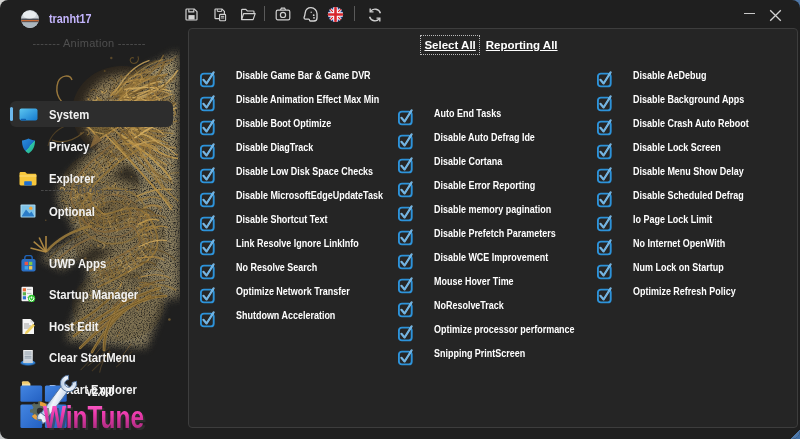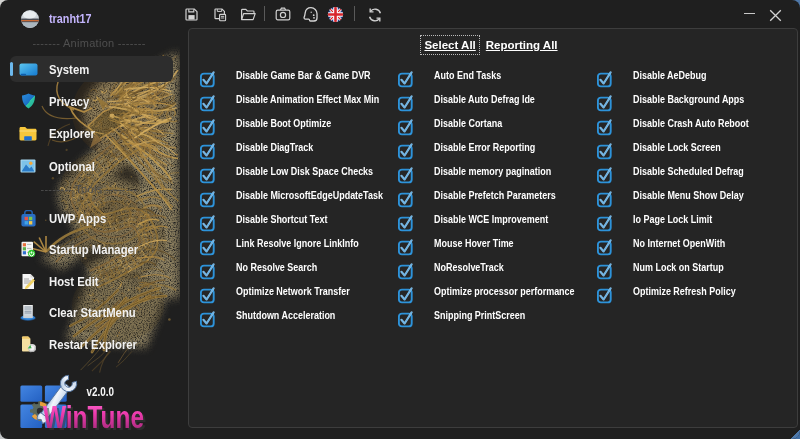--- a/index.html
+++ b/index.html
@@ -7,33 +7,33 @@
 .win { position:absolute; left:0; top:0; width:800px; height:439px; background:#1f1f1f; border-radius:8px; overflow:hidden; }
 .dragon { position:absolute; left:0; top:0; }
 .titlebar { position:absolute; left:0; top:0; width:800px; height:28px; }
 .tic { position:absolute; top:7px; }
 .sep { position:absolute; top:6px; width:1px; height:15px; background:#5a5a5a; }
 .minbtn { position:absolute; left:744px; top:13px; width:11px; height:1.4px; background:#c8c8c8; }
 .closebtn { position:absolute; left:769px; top:8px; }
 .user { position:absolute; left:21px; top:10px; display:flex; align-items:center; gap:10px; color:#c4b5fd; font-size:12px; font-weight:bold; }
 .user span { transform:scaleX(0.9); transform-origin:left center; }
 .divider { position:absolute; left:0; width:178px; text-align:center; color:#4f4f4f; font-size:11px; letter-spacing:0.3px; }
-.mi { position:absolute; left:10px; width:163px; height:26px; display:flex; align-items:center; border-radius:6px; }
+.mi { position:absolute; left:10px; width:163px; height:26px; display:flex; align-items:center; border-radius:6px;margin-top:45px; }
 .mi.active { background:#2d2d2d; }
 .accent { position:absolute; left:0px; top:6px; width:3px; height:14px; border-radius:2px; background:#6cb8ec; }
 .mic { width:20px; margin-left:8px; display:flex; align-items:center; justify-content:center; }
 .ml { margin-left:11px; color:#f2f2f2; font-size:13px; font-weight:bold; transform:scaleX(0.87); transform-origin:left center; white-space:nowrap; }
 .logo { position:absolute; left:15px; top:370px; width:145px; height:69px; }
 .panel { position:absolute; left:188px; top:28px; width:610px; height:400px; background:#252525; border:1px solid #3d3d3d; border-radius:4px; }
 .selrow { position:absolute; left:0; top:10px; width:610px; display:flex; justify-content:center; gap:10px; padding-right:6px; }
 .selrow a { color:#fff; font-size:11.5px; font-weight:bold; text-decoration:underline; }
 .selrow .foc { outline:1px dotted #bbb; outline-offset:3px; }
 .cols { position:absolute; top:40px; left:11px; display:flex; }
 .col { width:197.5px; }
-.col:nth-child(2) { width:199px; }
+.col:nth-child(2) { width:199px;margin-top:38px; }
 .row { height:24px; display:flex; align-items:flex-start;gap:16px; }
 .cb { flex:0 0 auto; margin-top:2px; }
 .row span { margin-left:3px; color:#fff; font-size:11.5px; font-weight:bold; white-space:nowrap; transform:scaleX(0.78); transform-origin:left center; }
 .grip { position:absolute; right:0; bottom:0; width:9px; height:9px; background:linear-gradient(135deg,transparent 45%,#4e79ab 45%); }
 </style></head>
 <body>
 <div class="win">
 <svg class="dragon" width="180" height="439" viewBox="0 0 180 439">
       <defs>
         <filter id="gtex" x="0" y="0" width="180" height="439" filterUnits="userSpaceOnUse">
@@ -1177,29 +1177,29 @@
               <path d="M3.4 8.8 L6.6 12.5 L13.6 1.4" fill="none" stroke="#4f9fd8" stroke-width="0.9" stroke-linecap="round" stroke-linejoin="round" opacity="0.55"></path>
             </svg>
             <span>Disable Lock Screen</span>
           </div>
           <div class="row">
             <svg class="cb" width="17" height="17" viewBox="0 0 17 17">
               <rect x="0.9" y="2.6" width="12.8" height="12.8" rx="3" fill="none" stroke="#2d93da" stroke-width="1.9"></rect>
               <path d="M3.4 8.8 L6.6 12.5 L13.6 1.4" fill="none" stroke="#82bfe9" stroke-width="2.1" stroke-linecap="round" stroke-linejoin="round"></path>
               <path d="M3.4 8.8 L6.6 12.5 L13.6 1.4" fill="none" stroke="#4f9fd8" stroke-width="0.9" stroke-linecap="round" stroke-linejoin="round" opacity="0.55"></path>
             </svg>
+            <span>Disable Menu Show Delay</span>
+          </div>
+          <div class="row">
+            <svg class="cb" width="17" height="17" viewBox="0 0 17 17">
+              <rect x="0.9" y="2.6" width="12.8" height="12.8" rx="3" fill="none" stroke="#2d93da" stroke-width="1.9"></rect>
+              <path d="M3.4 8.8 L6.6 12.5 L13.6 1.4" fill="none" stroke="#82bfe9" stroke-width="2.1" stroke-linecap="round" stroke-linejoin="round"></path>
+              <path d="M3.4 8.8 L6.6 12.5 L13.6 1.4" fill="none" stroke="#4f9fd8" stroke-width="0.9" stroke-linecap="round" stroke-linejoin="round" opacity="0.55"></path>
+            </svg>
             <span>Disable Scheduled Defrag</span>
-          </div>
-          <div class="row">
-            <svg class="cb" width="17" height="17" viewBox="0 0 17 17">
-              <rect x="0.9" y="2.6" width="12.8" height="12.8" rx="3" fill="none" stroke="#2d93da" stroke-width="1.9"></rect>
-              <path d="M3.4 8.8 L6.6 12.5 L13.6 1.4" fill="none" stroke="#82bfe9" stroke-width="2.1" stroke-linecap="round" stroke-linejoin="round"></path>
-              <path d="M3.4 8.8 L6.6 12.5 L13.6 1.4" fill="none" stroke="#4f9fd8" stroke-width="0.9" stroke-linecap="round" stroke-linejoin="round" opacity="0.55"></path>
-            </svg>
-            <span>Disable Menu Show Delay</span>
           </div>
           <div class="row">
             <svg class="cb" width="17" height="17" viewBox="0 0 17 17">
               <rect x="0.9" y="2.6" width="12.8" height="12.8" rx="3" fill="none" stroke="#2d93da" stroke-width="1.9"></rect>
               <path d="M3.4 8.8 L6.6 12.5 L13.6 1.4" fill="none" stroke="#82bfe9" stroke-width="2.1" stroke-linecap="round" stroke-linejoin="round"></path>
               <path d="M3.4 8.8 L6.6 12.5 L13.6 1.4" fill="none" stroke="#4f9fd8" stroke-width="0.9" stroke-linecap="round" stroke-linejoin="round" opacity="0.55"></path>
             </svg>
             <span>Io Page Lock Limit</span>
           </div>
           <div class="row">

